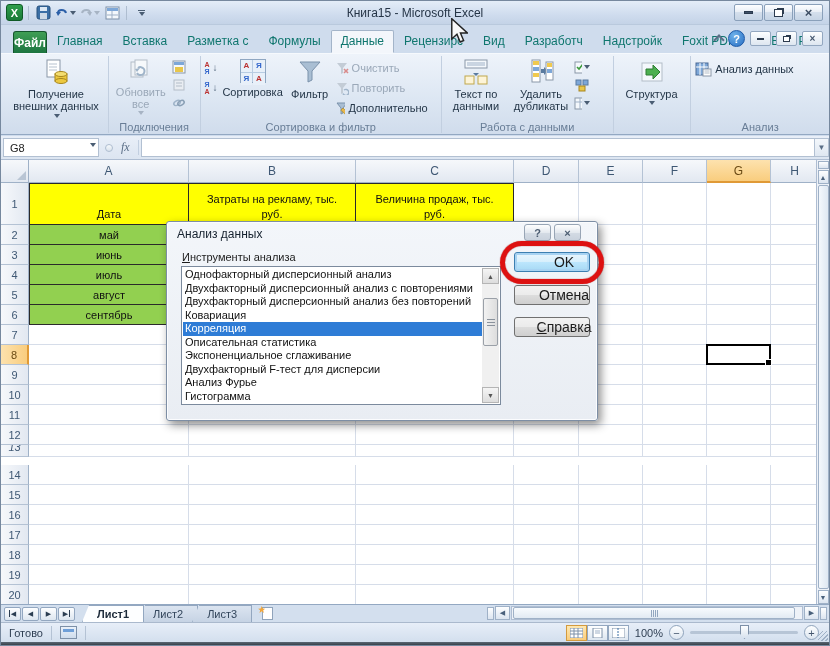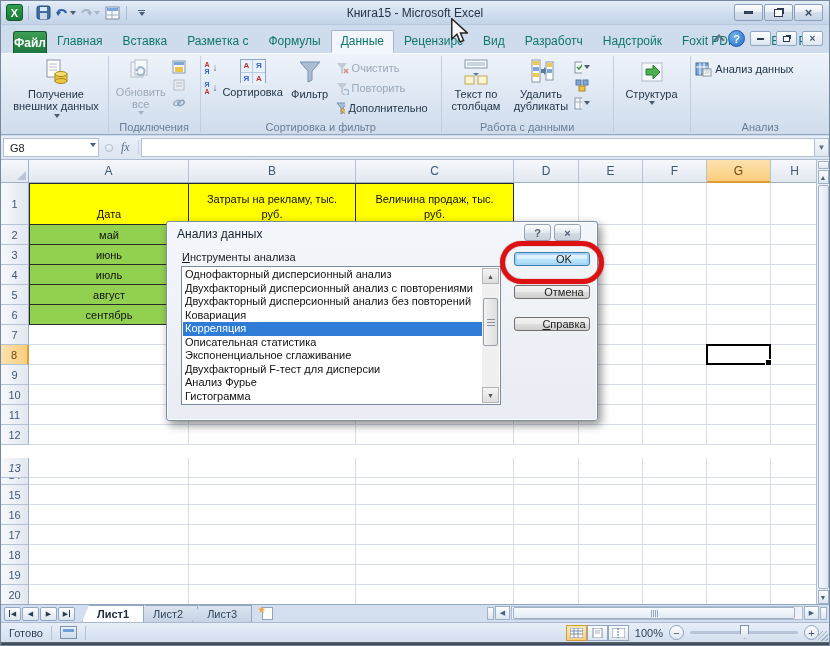--- a/index.html
+++ b/index.html
@@ -189,23 +189,23 @@
     overflow:hidden; padding-left:2px; }
   .litem.sel { background:#2e7cd6; color:#fff; }
   .lb-scroll { position:absolute; right:1px; top:1px; bottom:1px; width:17px; background:#f0f0f0;
     display:flex; flex-direction:column; align-items:center; }
   .lb-btn { width:17px; height:16px; background:linear-gradient(#f5f5f5,#ddd); border:1px solid #b5b5b5;
     font-size:7px; color:#555; display:flex; align-items:center; justify-content:center; }
   .lb-thumb { width:15px; height:48px; margin-top:14px; background:linear-gradient(90deg,#f2f2f2,#ddd);
     border:1px solid #9aa0a8; border-radius:2px; display:flex; flex-direction:column; gap:2px;
     align-items:center; justify-content:center; }
   .lb-thumb i { width:8px; height:1px; background:#8a929c; }
-  .dbtn { position:absolute; left:347px; width:76px; height:14px; border:1px solid #707070; border-radius:3px;
+  .dbtn { position:absolute; left:347px; width:76px; height:20px; border:1px solid #707070; border-radius:3px;
     background:linear-gradient(#f2f2f2,#ebebeb 50%,#dddddd 50%,#cfcfcf);
-    font-size:11px; color:#1c1c1c; display:flex; align-items:center; justify-content:center;padding-left:24px; }
+    font-size:14px; color:#1c1c1c; display:flex; align-items:center; justify-content:center;padding-left:24px; }
   .dbtn.focus { border-color:#3c7fb1; box-shadow:inset 0 0 0 2px #a8d3f2;
     background:linear-gradient(#eaf6fd,#d7effc 50%,#bde6fd 50%,#a6d9f4); }
   .red-oval { position:absolute; left:333px; top:19px; width:104px; height:43px;
     border:5px solid #dd1111; border-radius:22px; box-shadow:0 0 1px #8c0a0a, inset 0 0 1px #8c0a0a; z-index:60; }
 
   .cursor-arrow { position:absolute; left:449px; top:17px; z-index:90; }
   u { text-decoration:underline; }
 </style>
 </head>
 <body>
@@ -408,21 +408,21 @@
     <div class="rgroup" style="width:172px">
       <div class="bigbtn" style="width:64px">
         <svg width="26" height="26">
             <rect x="2" y="1" width="22" height="8" fill="#f4f8fc" stroke="#8a97a8"></rect>
             <line x1="4" y1="4" x2="22" y2="4" stroke="#9fb1c7"></line>
             <line x1="4" y1="6" x2="22" y2="6" stroke="#9fb1c7"></line>
             <polygon points="13,10 13,14 10,14 13,17 16,14 13,14" fill="#5a7ba0"></polygon>
             <rect x="2" y="17" width="9" height="8" fill="#fdf4d8" stroke="#c0a84c"></rect>
             <rect x="15" y="17" width="9" height="8" fill="#fdf4d8" stroke="#c0a84c"></rect>
           </svg>
-        <span class="lbl">Текст по столбцам</span>
+        <span class="lbl">Текст по данными</span>
       </div>
       <div class="bigbtn" style="width:66px">
         <svg width="26" height="26">
             <rect x="4" y="1" width="8" height="22" fill="#fff" stroke="#8a97a8"></rect>
             <rect x="5" y="2" width="6" height="4" fill="#f0c94e"></rect>
             <rect x="5" y="8" width="6" height="4" fill="#7da7d8"></rect>
             <rect x="5" y="14" width="6" height="4" fill="#f0c94e"></rect>
             <polygon points="13,10 16,10 16,8 20,12 16,16 16,14 13,14" fill="#5a7ba0"></polygon>
             <rect x="18" y="3" width="7" height="18" fill="#fff" stroke="#8a97a8"></rect>
             <rect x="19" y="4" width="5" height="4" fill="#f0c94e"></rect>
@@ -580,21 +580,21 @@
         <div class="rowhdr">14</div>
         <div class="gcell first" style="width: 160px;"></div>
         <div class="gcell" style="width: 167px;"></div>
         <div class="gcell" style="width: 158px;"></div>
         <div class="gcell" style="width: 65px;"></div>
         <div class="gcell" style="width: 64px;"></div>
         <div class="gcell" style="width: 64px;"></div>
         <div class="gcell" style="width: 64px;"></div>
         <div class="gcell" style="width: 48px;"></div>
       </div>
-      <div class="grow" style="top: 298px; height: 20px; font-style: italic;">
+      <div class="grow" style="top: 277px; height: 20px; font-style: italic;">
         <div class="rowhdr">13</div>
         <div class="gcell first" style="width: 160px;"></div>
         <div class="gcell" style="width: 167px;"></div>
         <div class="gcell" style="width: 158px;"></div>
         <div class="gcell" style="width: 65px;"></div>
         <div class="gcell" style="width: 64px;"></div>
         <div class="gcell" style="width: 64px;"></div>
         <div class="gcell" style="width: 64px;"></div>
         <div class="gcell" style="width: 48px;"></div>
       </div>

